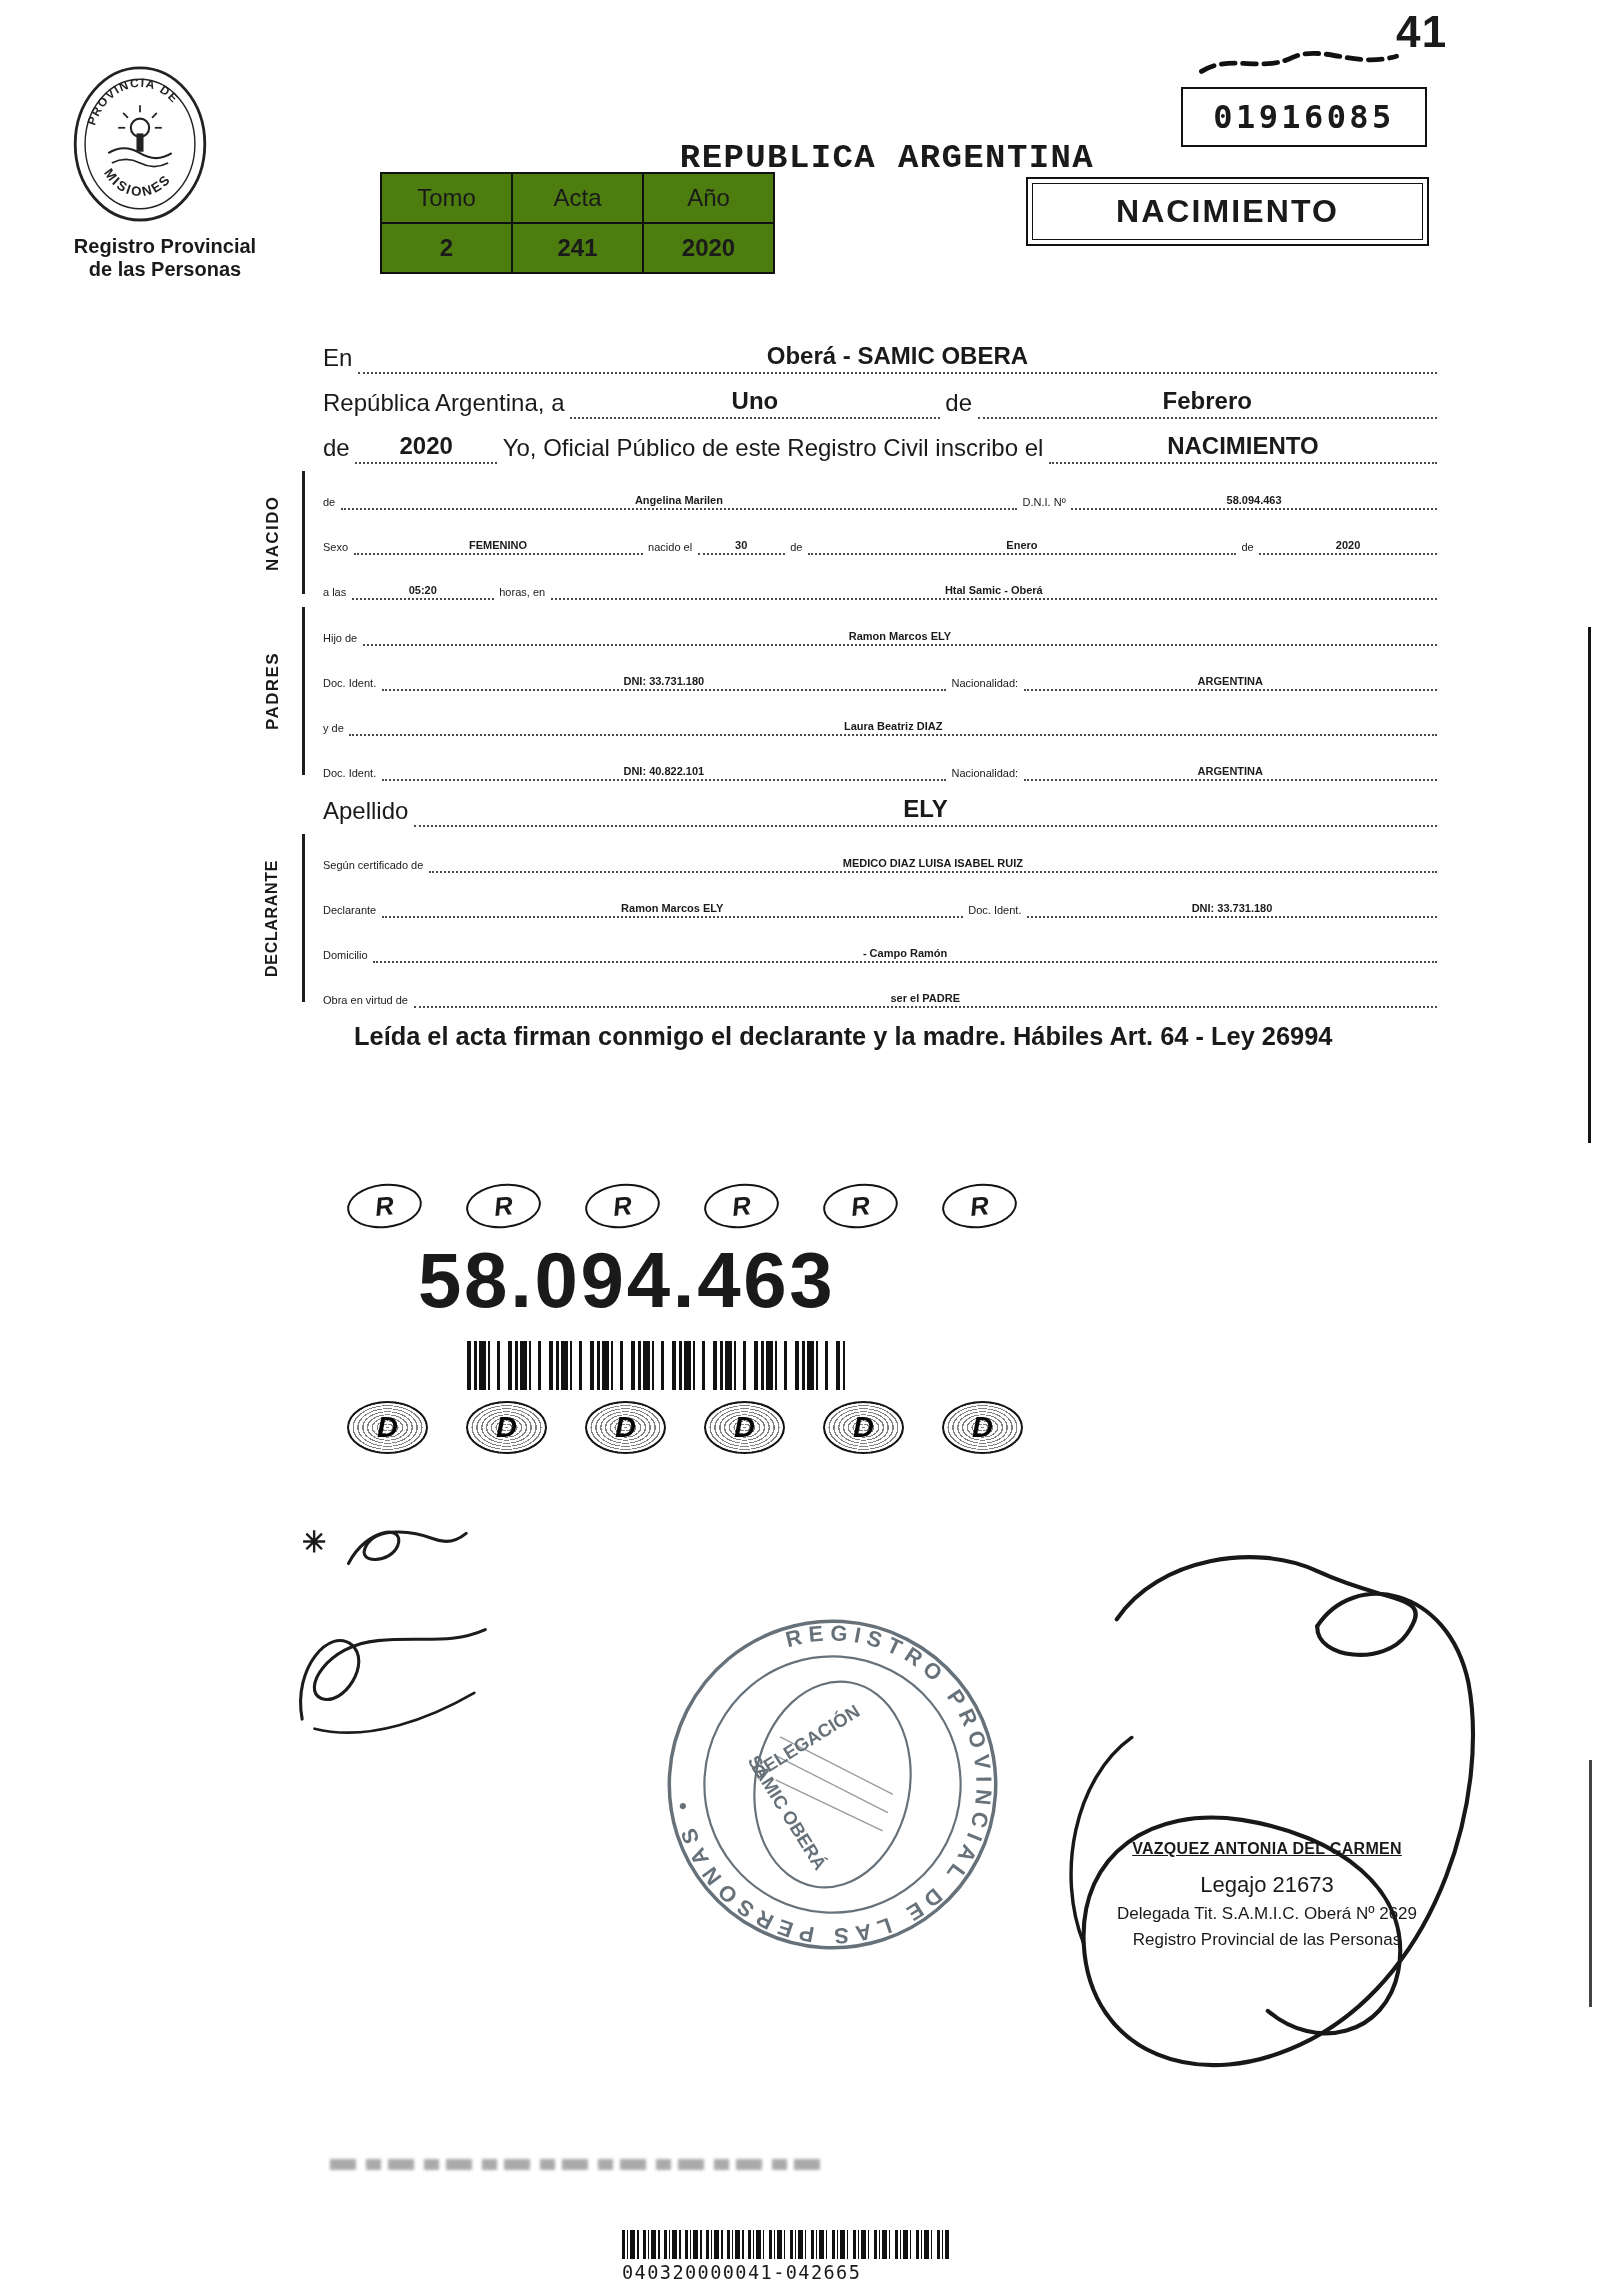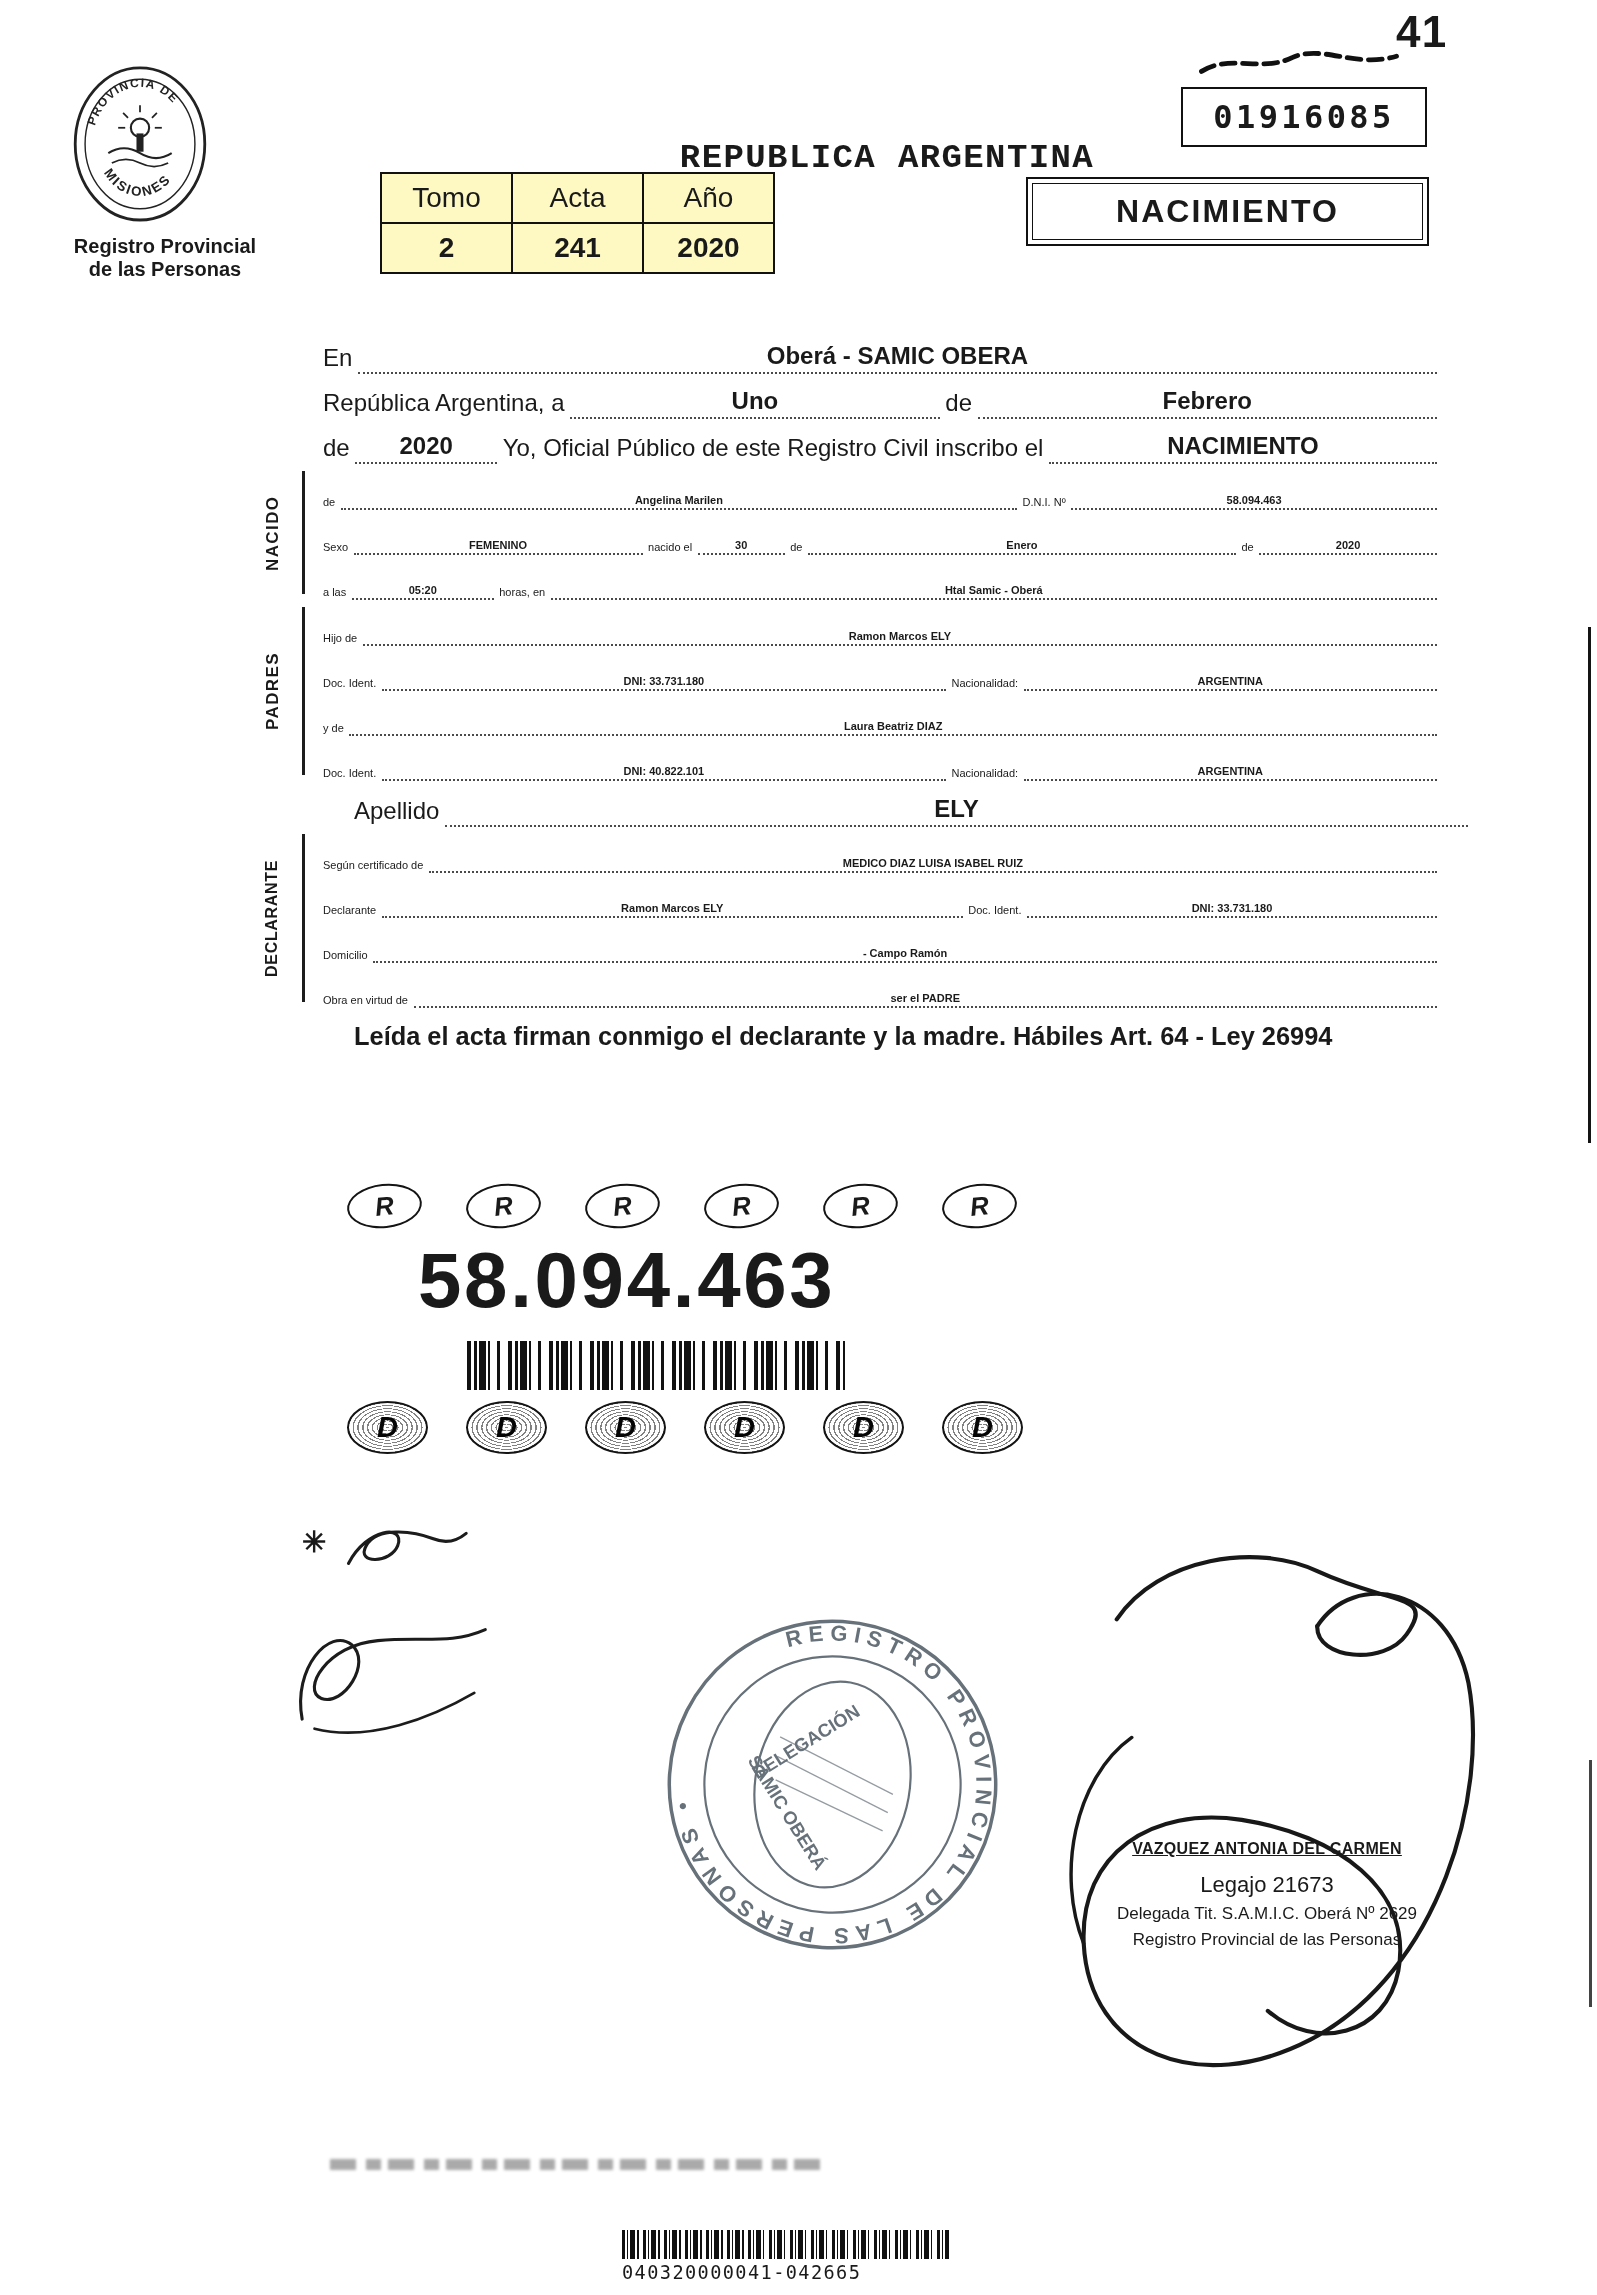--- a/index.html
+++ b/index.html
@@ -17,21 +17,21 @@
     display:flex;align-items:center;justify-content:center;text-align:center;}
   .serial-text{font-family:"DejaVu Sans Mono",monospace;font-weight:700;font-size:32px;letter-spacing:3.4px;}
   .serial-scribble{left:1196px;top:48px;width:206px;height:33px;}
 
   
   .logo{left:69px;top:63px;width:192px;text-align:center;}
   .logo svg{width:142px;height:169px;}
   .logo-caption{font-size:20px;font-weight:700;line-height:1.18;margin-top:2.7px;}
 
   
-  .acta-table{left:380px;top:172px;border-collapse:collapse;font-size:28px;background:#fef9c3;}
+  .acta-table{left:380px;top:172px;border-collapse:collapse;font-size:24px;background:#4d7c0f;}
   .acta-table th,.acta-table td{border:2.1px solid #111;width:129px;height:48px;text-align:center;padding:0;}
   .acta-table th{font-weight:400;}
   .acta-table td{font-weight:700;}
 
   
   .type-box{left:1026px;top:177px;width:399px;height:65px;border:2.1px solid #111;
     display:flex;align-items:center;justify-content:center;}
   .type-box::after{content:"";position:absolute;inset:4.1px;border:1.4px solid #111;pointer-events:none;}
   .type-box span{font-size:32px;font-weight:700;letter-spacing:2.1px;}
 
@@ -227,21 +227,21 @@
       <span class="fill grow1">Laura Beatriz DIAZ</span>
     </div>
     <div class="fline">
       <span class="lbl">Doc. Ident.</span>
       <span class="fill grow22">DNI: 40.822.101</span>
       <span class="lbl mid">Nacionalidad:</span>
       <span class="fill grow16">ARGENTINA</span>
     </div>
   </div>
 
-  <div class="abs form-block" style="top:782px;margin-left:31px;">
+  <div class="abs form-block" style="top:782px;">
     <div class="fline">
       <span class="lbl">Apellido</span>
       <span class="fill grow1">ELY</span>
     </div>
   </div>
 
   <div class="section" style="top:828px;height:181px;">
     <div class="rail"></div>
     <div class="side-label small">DECLARANTE</div>
     <div class="fline">

